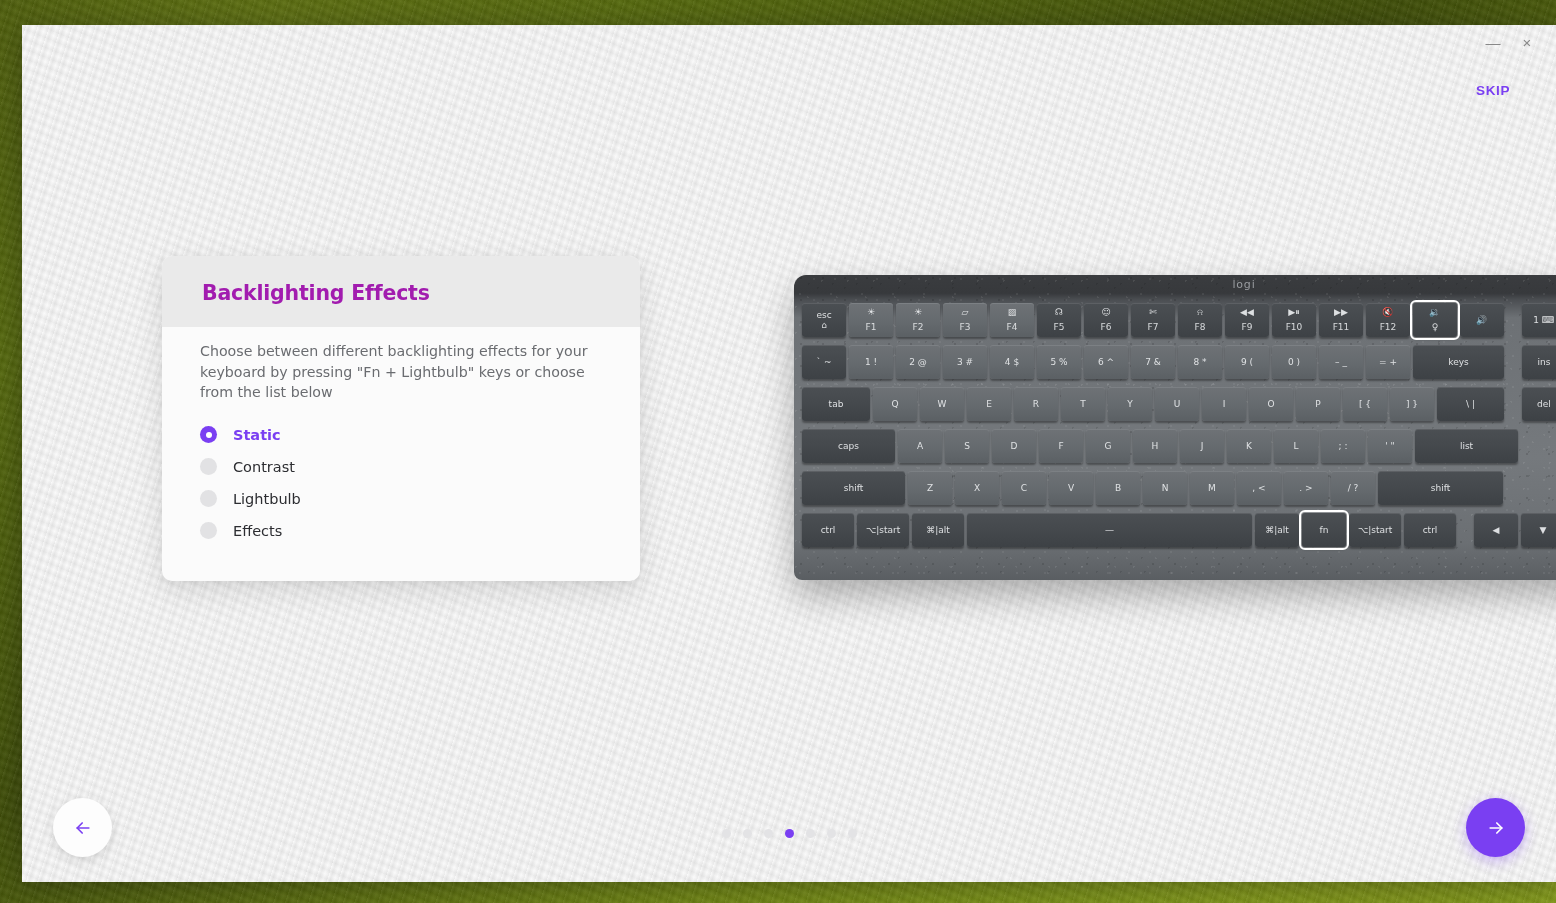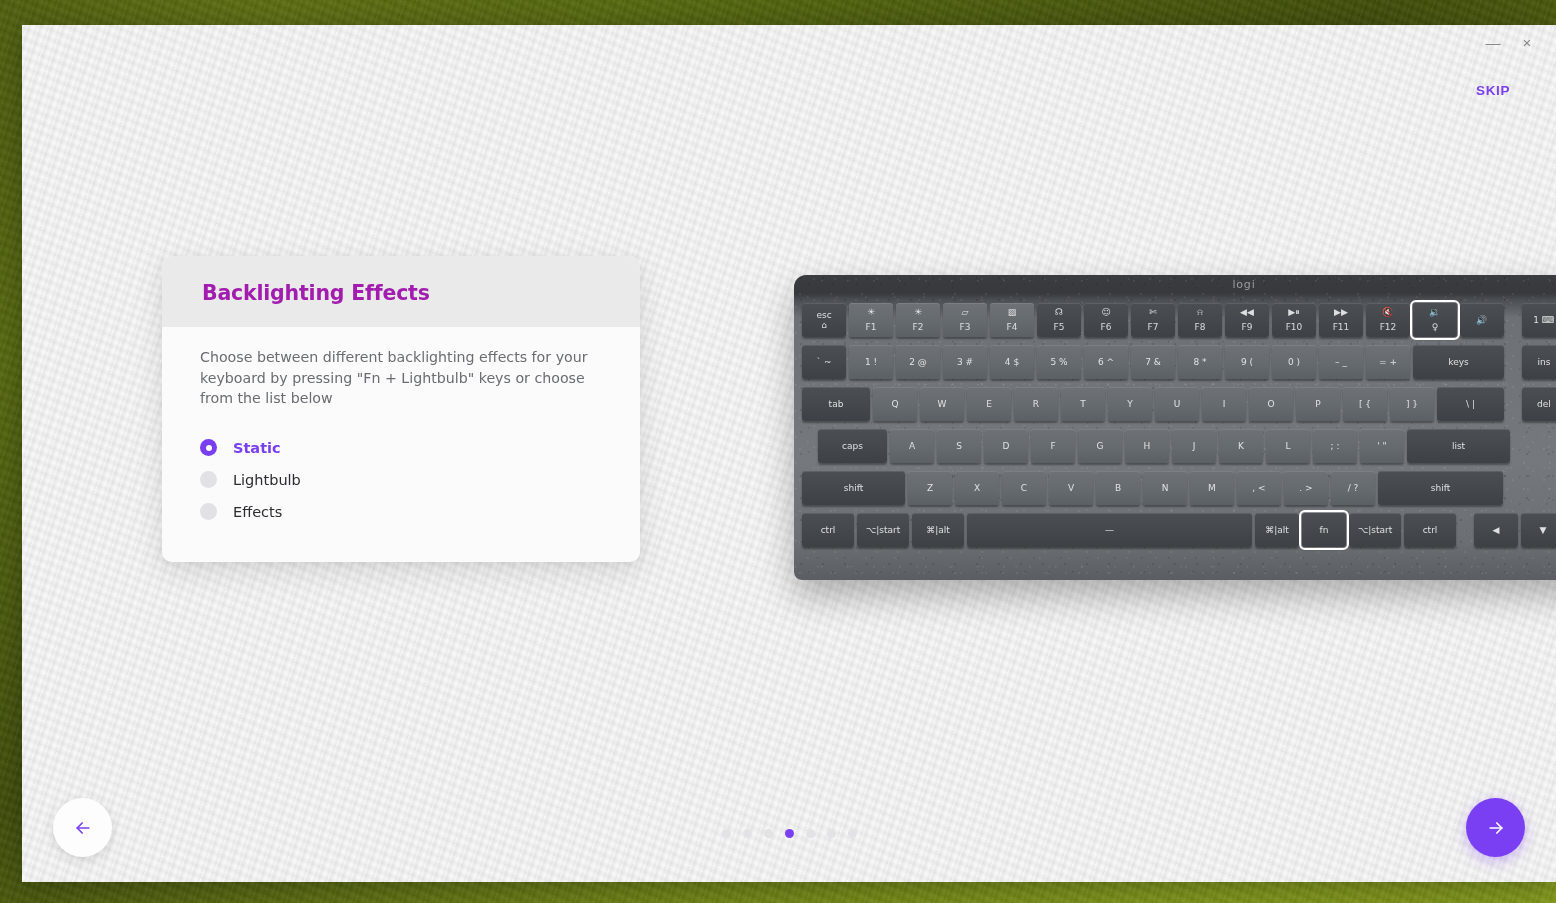--- a/index.html
+++ b/index.html
@@ -161,29 +161,29 @@
     background: #eaeaea;
     padding: 25px 0 22px 40px;
   }
   #card-title {
     font-size: 20.5px;
     font-weight: bold;
     color: #a21caf;
     letter-spacing: -0.2px;
     font-family: "DejaVu Sans", sans-serif;
   }
-  #card-body { padding: 20px 40px 34px 38px; }
+  #card-body { padding: 14px 40px 34px 38px; }
   #card-desc {
     font-size: 14.2px;
     line-height: 1.45;
     color: #6a6c70;
     max-width: 420px;
     font-family: "DejaVu Sans", sans-serif;
   }
-  #options-list { margin-top: 23px; text-align: right; }
+  #options-list { margin-top: 16px; text-align: right; }
   .option-row {
     display: flex;
     align-items: center;
     gap: 16px;
     height: 32px;
     cursor: pointer;
   }
   .radio {
     width: 17px; height: 17px;
     border-radius: 50%;
@@ -419,21 +419,21 @@
               </div>
               <div class="key dark" style="width: 67px; height: 34px;">
                 <span class="glyph">\ |</span>
               </div>
               <div class="" style="width: 12px; height: 34px; background: transparent; box-shadow: none; flex: 0 0 auto;"></div>
               <div class="key dark" style="width: 44px; height: 34px;">
                 <span class="glyph">del</span>
               </div>
             </div>
             <div class="kb-row" style="top: 154px; left: 8px; height: 34px;">
-              <div class="key dark" style="width: 69px; height: 34px; margin-left: 16px;">
+              <div class="key dark" style="width: 93px; height: 34px;">
                 <span class="glyph">caps</span>
               </div>
               <div class="key" style="width: 44px; height: 34px;">
                 <span class="glyph">A</span>
               </div>
               <div class="key" style="width: 44px; height: 34px;">
                 <span class="glyph">S</span>
               </div>
               <div class="key" style="width: 44px; height: 34px;">
                 <span class="glyph">D</span>
@@ -548,20 +548,24 @@
       </div>
       <div id="card-body">
         <div id="card-desc">Choose between different backlighting effects for your keyboard by pressing "Fn + Lightbulb" keys or choose from the list below</div>
         <div id="options-list">
             <div class="option-row selected">
               <div class="radio selected"></div>
               <div class="option-label">Static</div>
             </div>
             <div class="option-row">
               <div class="radio"></div>
+              <div class="option-label">Contrast</div>
+            </div>
+            <div class="option-row">
+              <div class="radio"></div>
               <div class="option-label">Lightbulb</div>
             </div>
             <div class="option-row">
               <div class="radio"></div>
               <div class="option-label">Effects</div>
             </div>
           </div>
       </div>
     </div>
 

